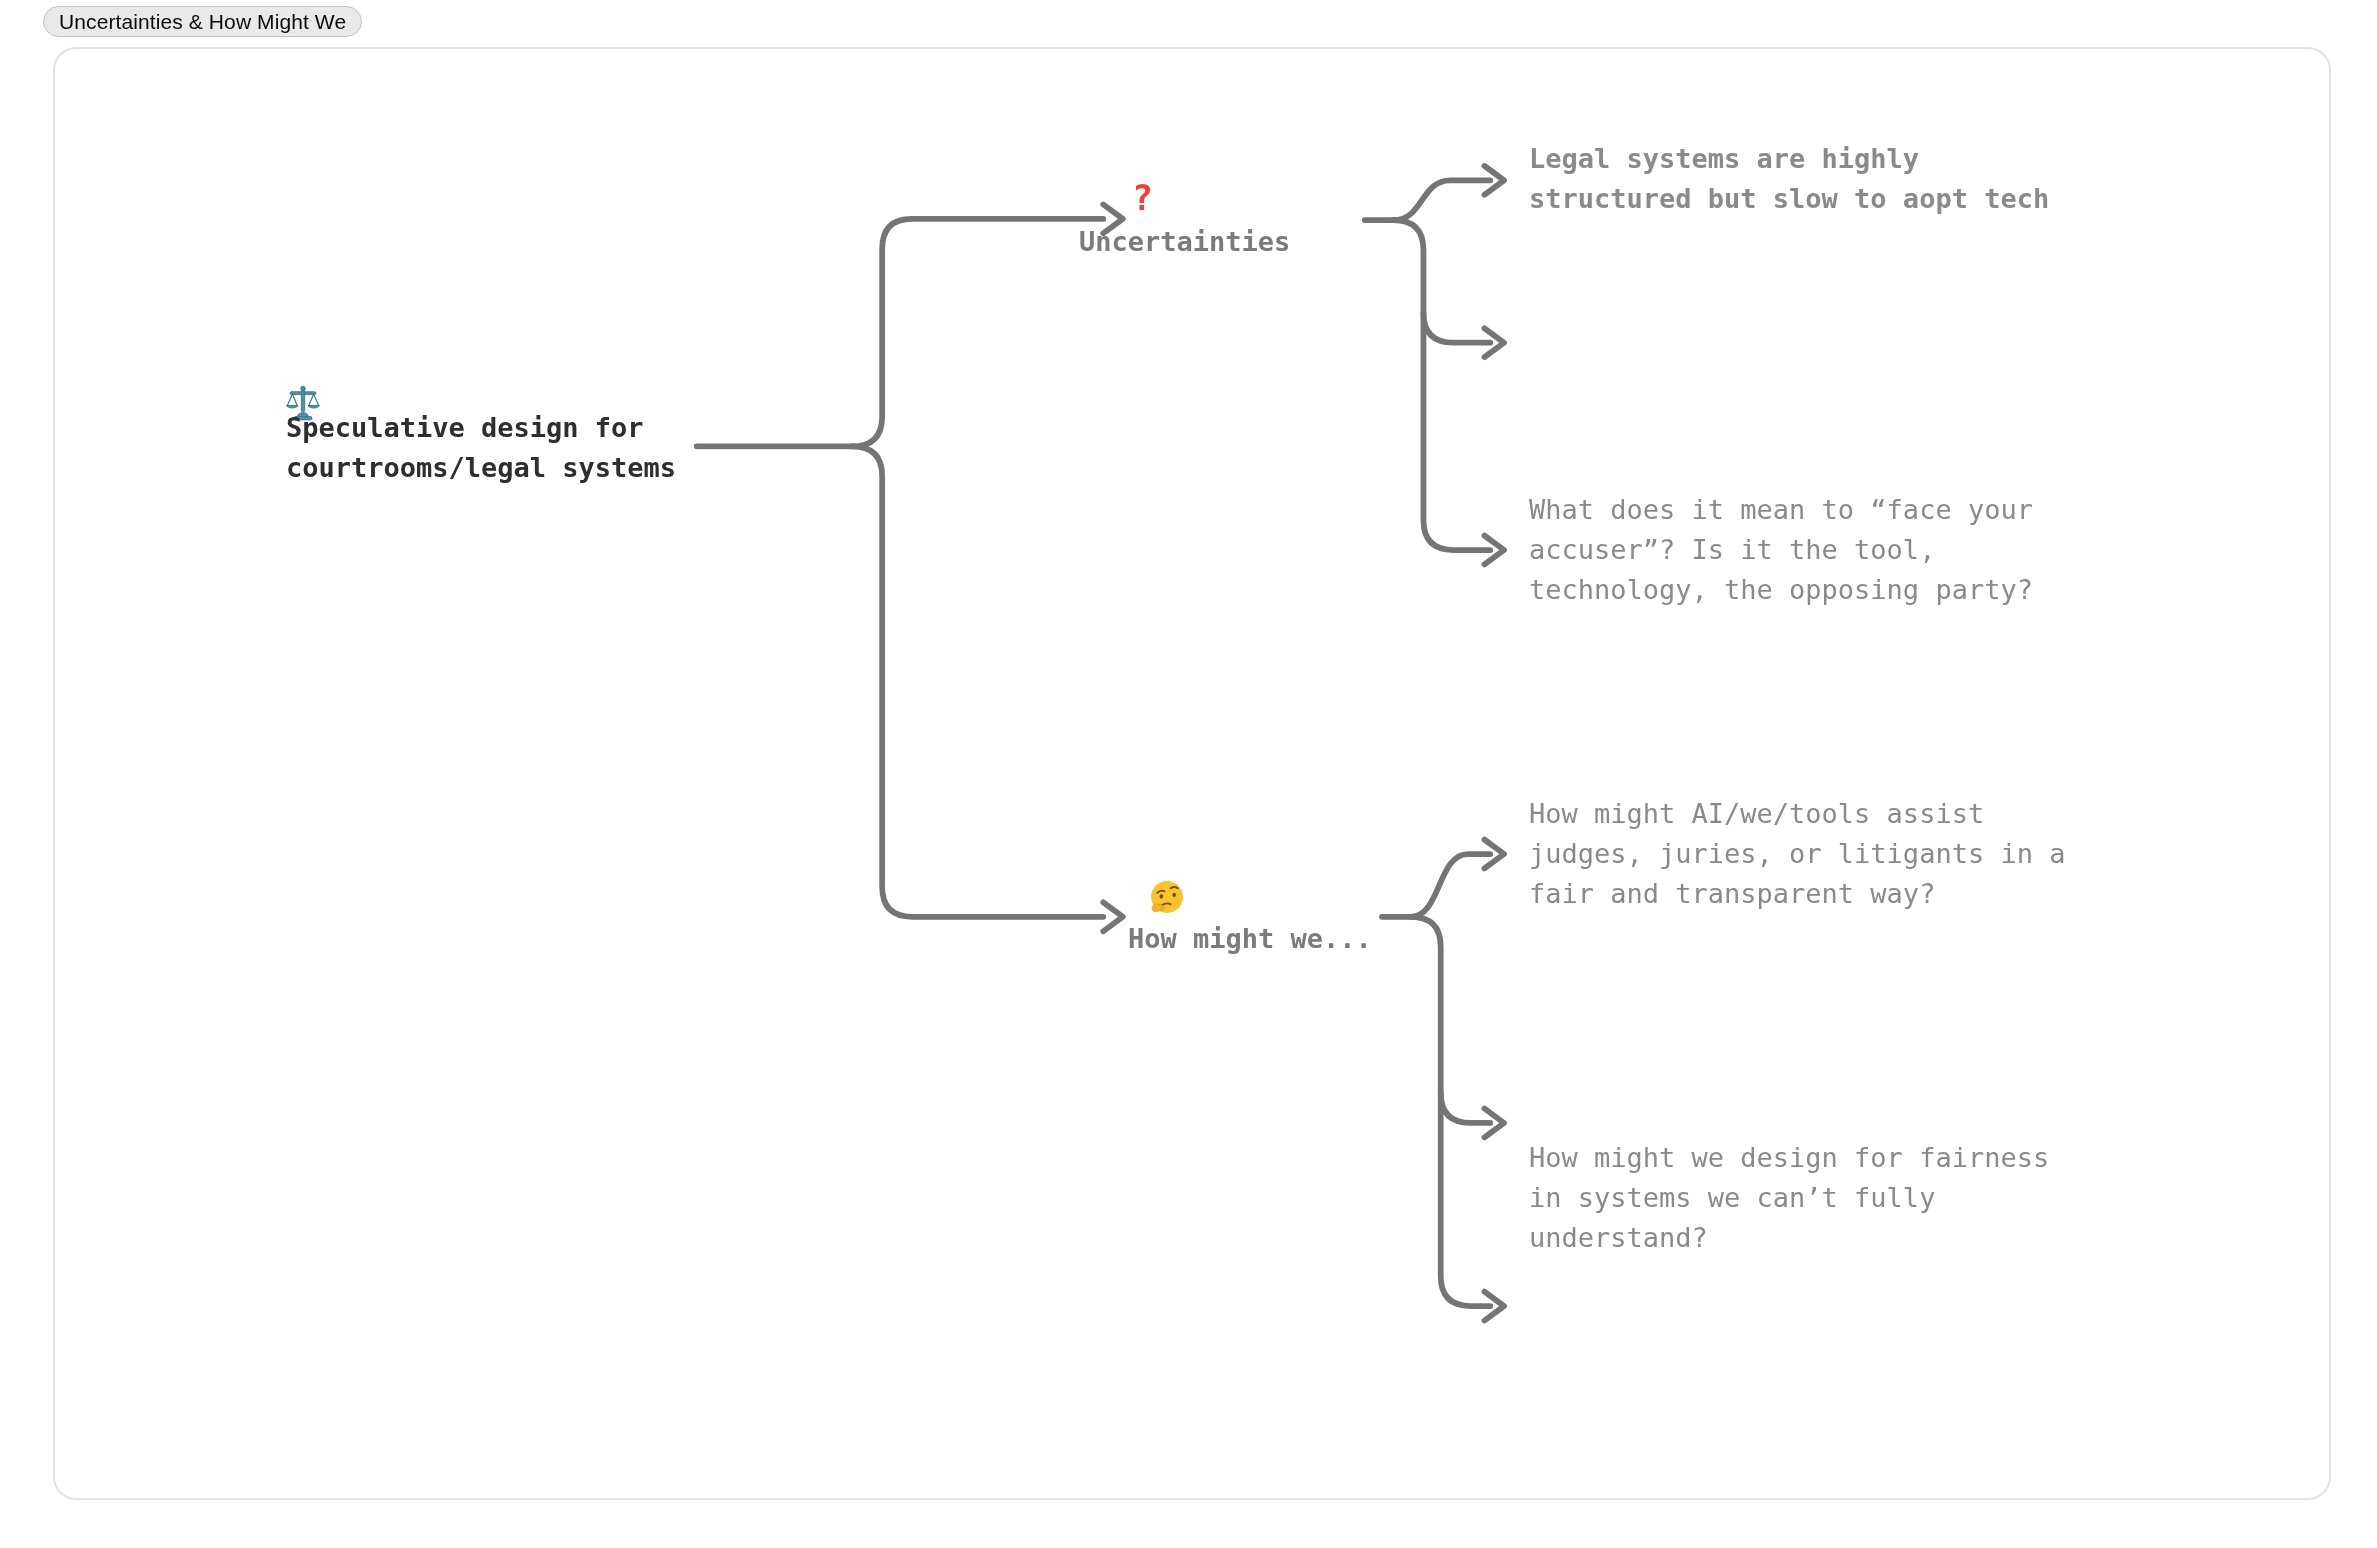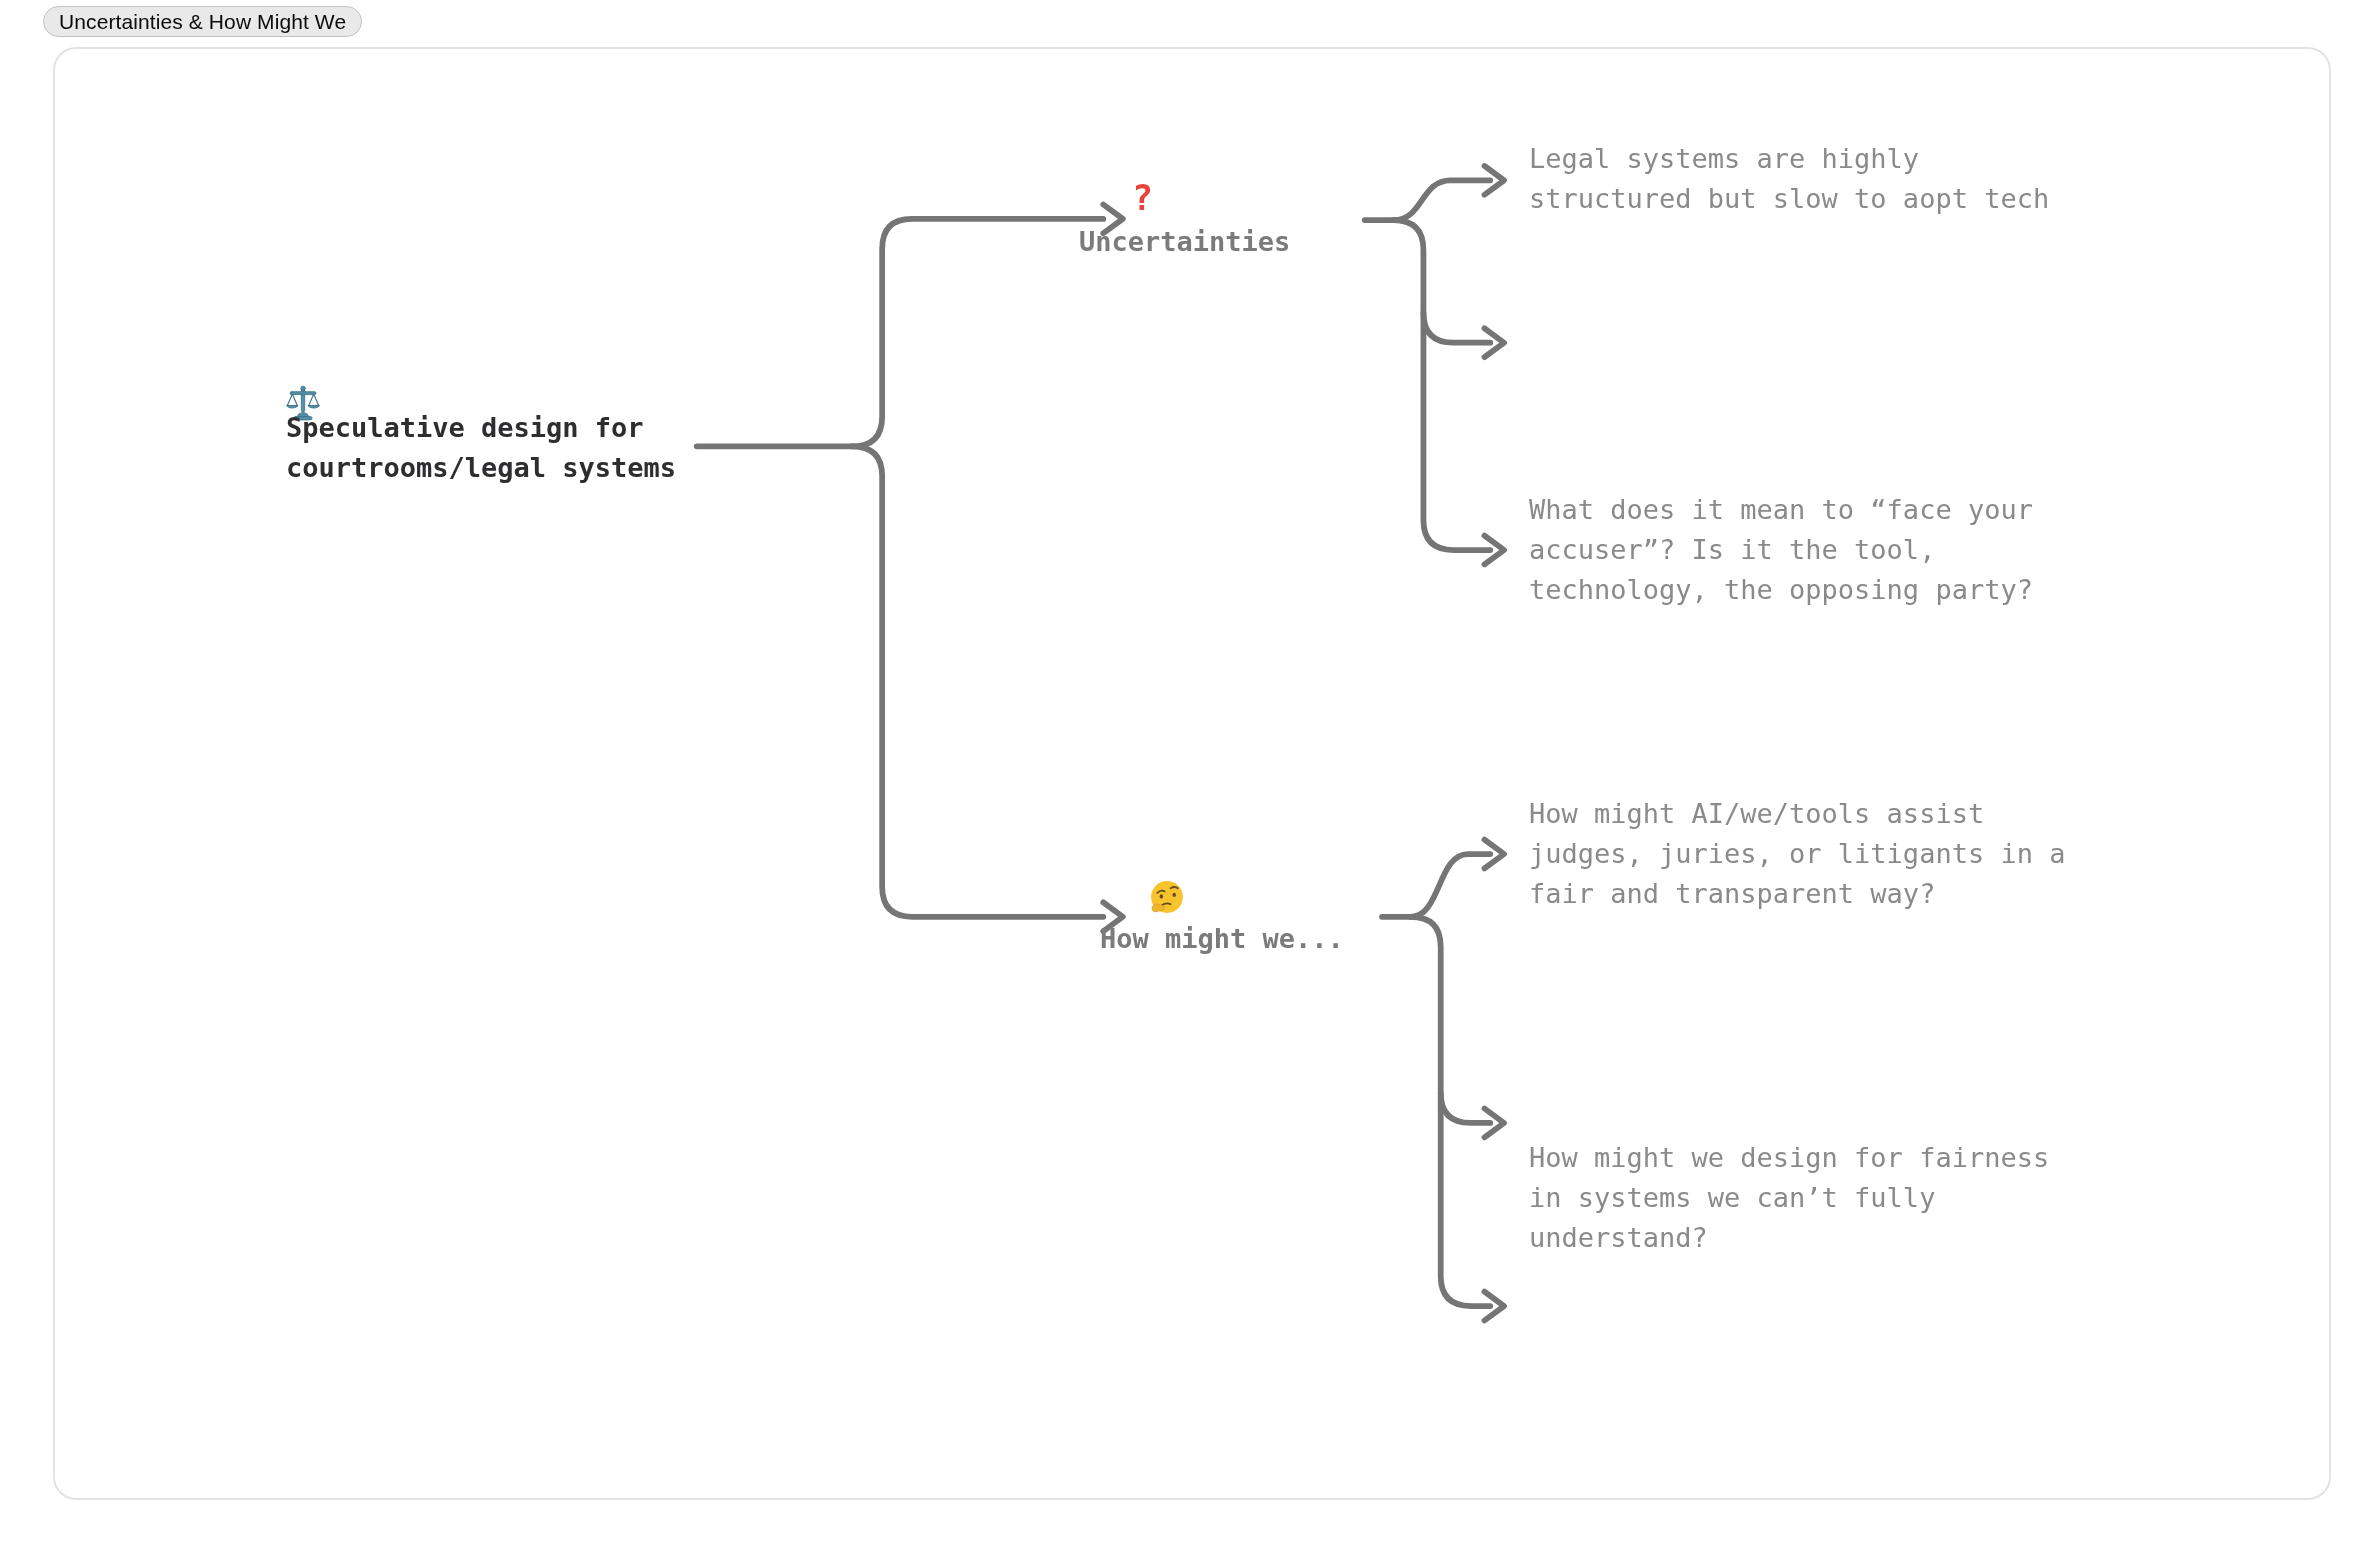--- a/index.html
+++ b/index.html
@@ -67,28 +67,28 @@
     left: 286px; top: 408px;
     font-weight: 700;
     color: #2e2e30;
   }
   .branch-label {
     font-weight: 700;
     color: #7b7b7b;
     white-space: nowrap;
   }
   .branch-label.uncertainties { left: 1079px; top: 222px; }
-  .branch-label.how-might-we  { left: 1100px; top: 919px; }
+  .branch-label.how-might-we  { left: 1128px; top: 919px; }
   .child-label {
     left: 1529px;
     font-weight: 400;
     color: #8a8a8a;
     width: 564px;
   }
-  .child-1 { top: 139px; }
+  .child-1 { top: 139px; font-weight: bold; }
   .child-2 { top: 282px; }
   .child-3 { top: 490px; }
   .child-4 { top: 794px; }
   .child-5 { top: 1097px; margin-top: 41px; }
   .child-6 { top: 1247px; }
   
   .icon { position: absolute; }
   .scales-icon   { left: 285px;  top: 385px;  width: 36px; height: 36px; }
   .question-icon {
     left: 1132px; top: 180px;

